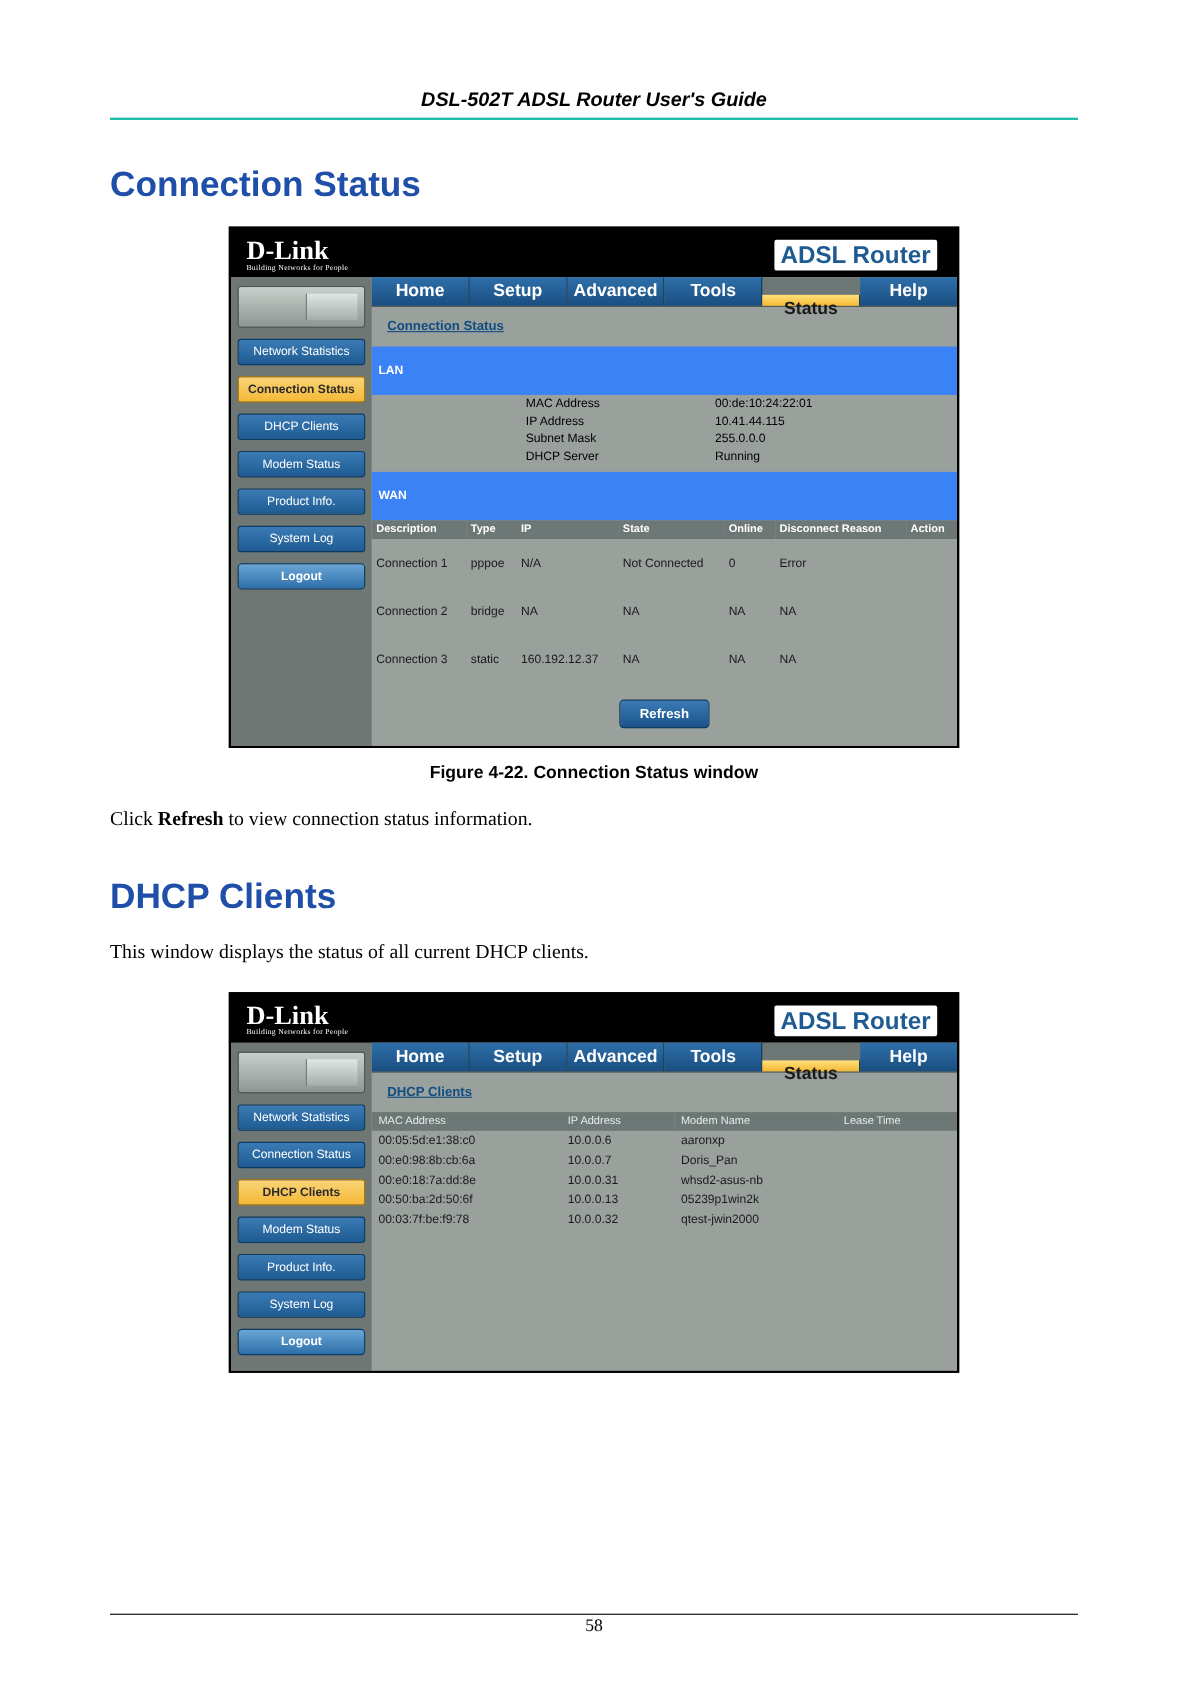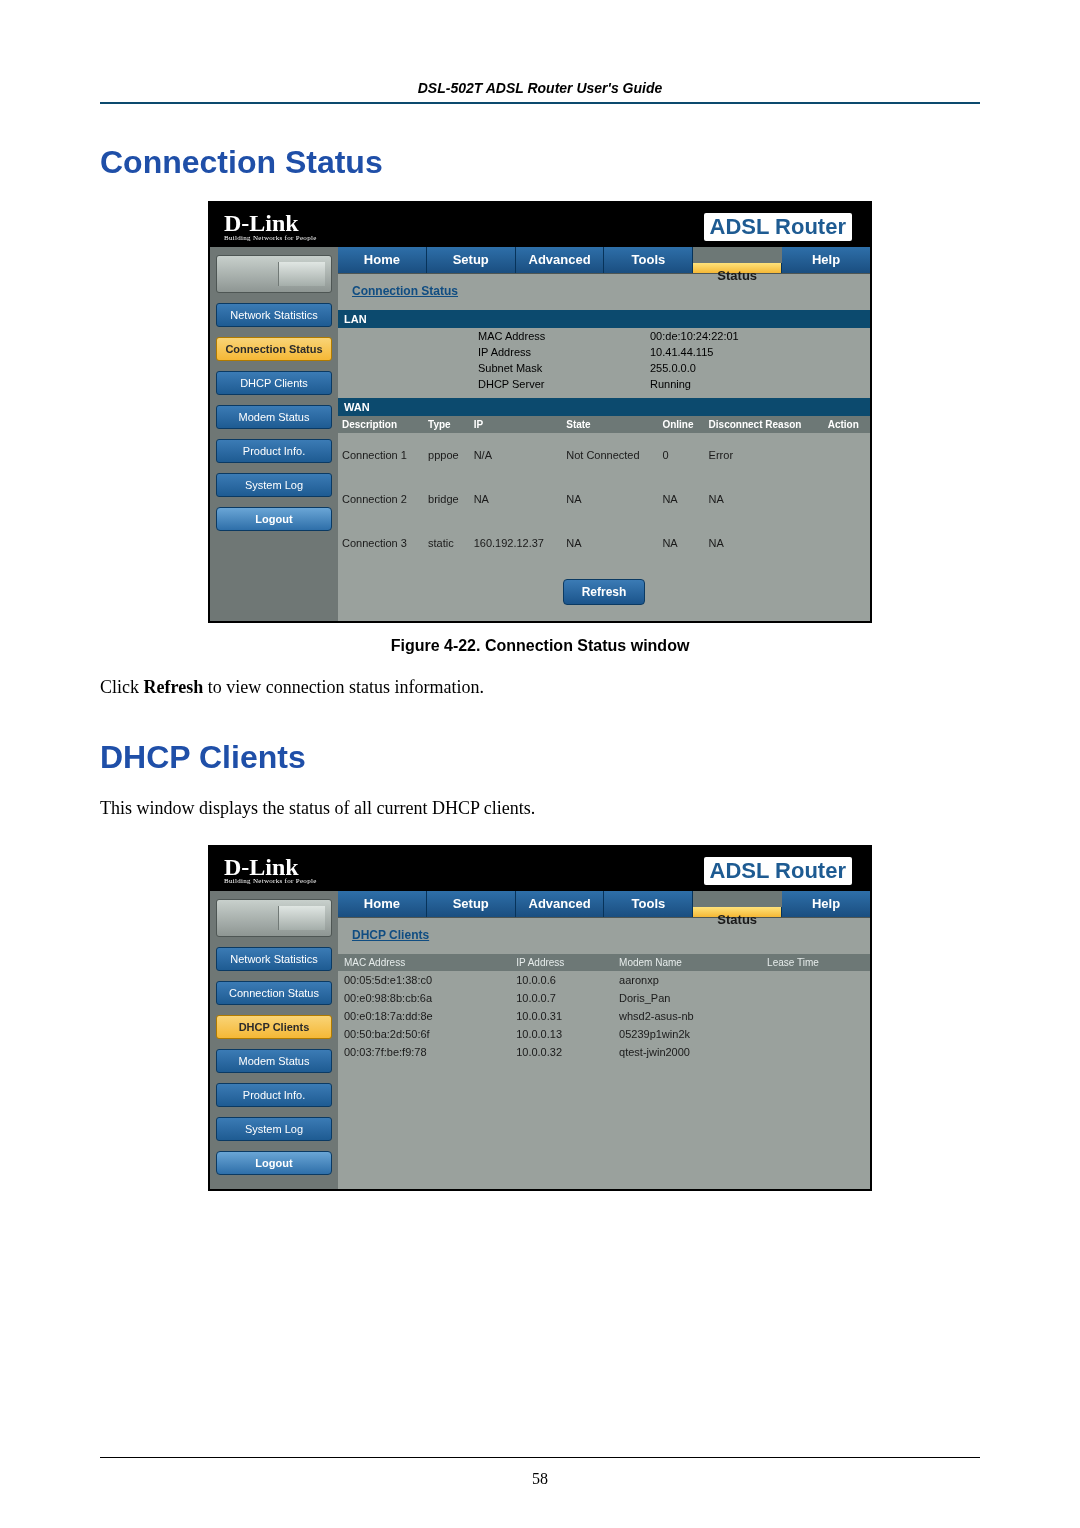--- a/index.html
+++ b/index.html
@@ -22,23 +22,23 @@
     position:relative;
     box-sizing:border-box;
     padding:80px 100px 60px 100px;
     color:#000;
   }
   .doc-header{
     text-align:center;
     font-family:Arial,Helvetica,sans-serif;
     font-weight:bold;
     font-style:italic;
-    font-size:14px;
+    font-size:18px;
     padding-bottom:6px;
-    border-bottom:2px solid #0c4a6e;
+    border-bottom:2px solid #14b8a6;
     margin-bottom:40px;
   }
   h1.section-title{
     font-family:Arial,Helvetica,sans-serif;
     color:var(--doc-blue);
     font-size:32px;
     margin:40px 0 20px 0;
     font-weight:bold;
   }
   .body-text{
@@ -56,21 +56,21 @@
   }
   .page-num{
     position:absolute;
     bottom:40px;
     left:0;right:0;
     text-align:center;
     font-size:16px;
     border-top:1px solid #000;
     width:calc(100% - 200px);
     margin:0 auto;
-    padding-top:12px;
+    padding-top:2px;
   }
 
   
   .dlink-window{
     width:660px;
     margin:0 auto;
     border:2px solid #000;
     background:#000;
     font-family:Arial,Helvetica,sans-serif;
     font-size:11px;
@@ -169,46 +169,46 @@
     height:26px;
     background:#6d7876;
     border-bottom:1px solid #4e5654;
   }
   .tab{
     flex:1;
     text-align:center;
     line-height:26px;
     color:#fff;
     font-weight:bold;
-    font-size:13px;
+    font-size:16px;
     background:linear-gradient(180deg,#2e6fa9,#1a4e80);
     border-right:1px solid #07335a;
     cursor:pointer;
   }
   .tab.status-tab{
     background:linear-gradient(180deg,#ffe27a,var(--dlink-orange));
     color:#1a1a1a;
     margin-top:16px;
   }
   .tab:last-child{border-right:none;}
 
   .content-pad{padding:10px 14px 6px 14px;}
   .content-title{
     color:#104d82;
     font-weight:bold;
     font-size:12px;
     text-decoration:underline;
     margin-bottom:6px;
   }
   .subhdr{
-    background:#0c4a6e;
-    color:#fff;
-    font-weight:bold;
-    font-size:11px;
-    padding:3px 6px;
+    background:#3b82f6;
+    color:#fff;
+    font-weight:bold;
+    font-size:11px;
+    padding:16px 6px;
   }
   .kv-table{
     width:100%;
     border-collapse:collapse;
     font-size:11px;
   }
   .kv-table td{padding:2px 6px;}
   .kv-table td.k{width:160px;text-align:left;padding-left:140px;}
   .kv-table td.v{text-align:left;}
 

